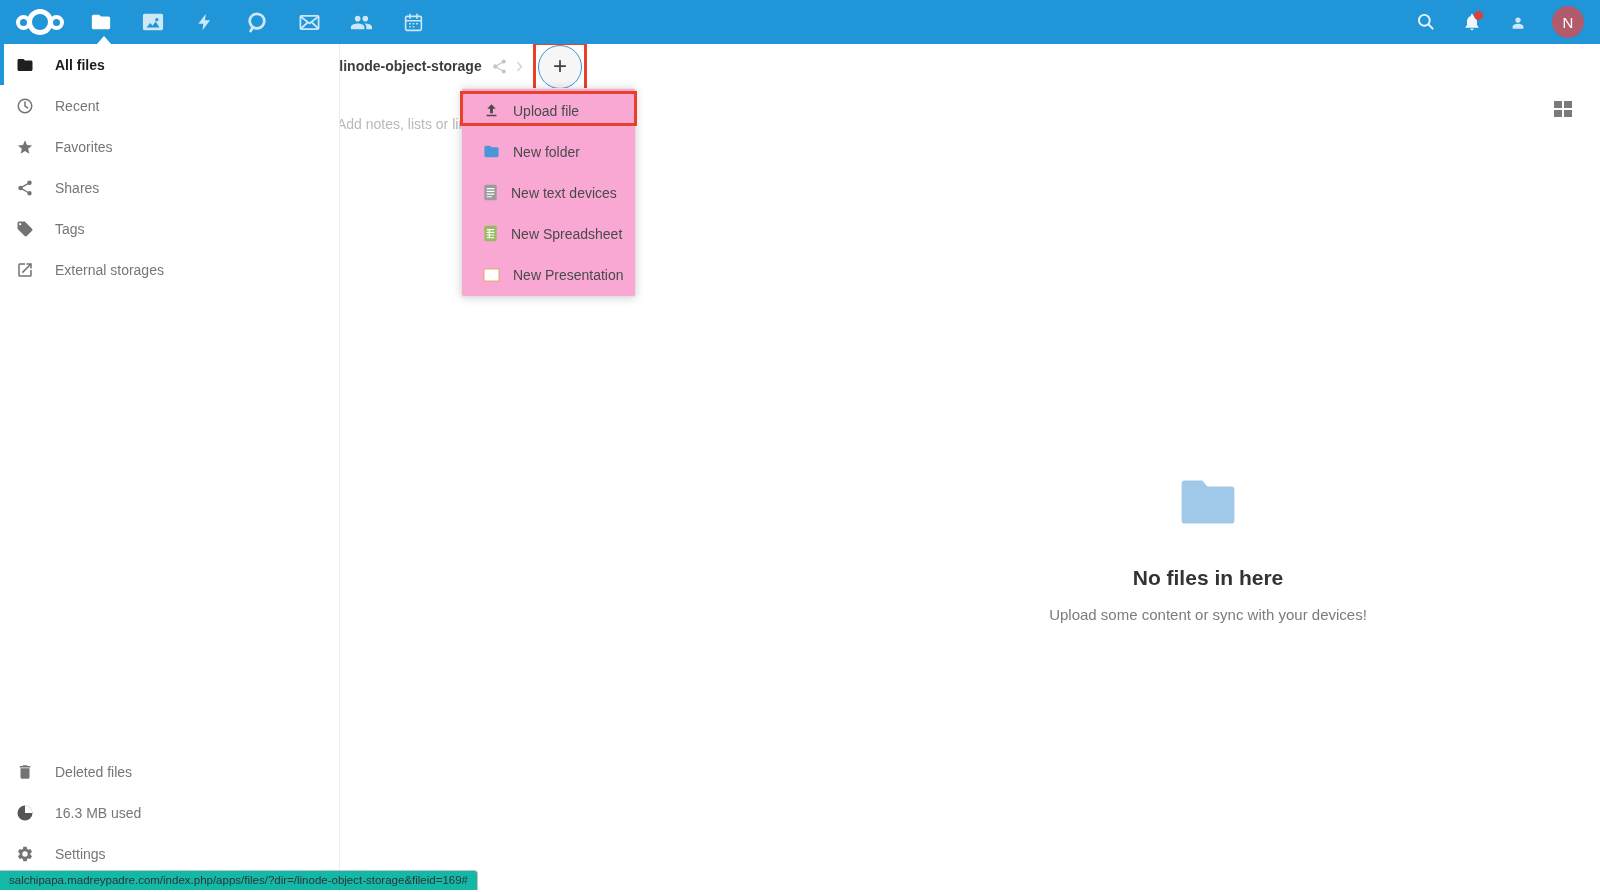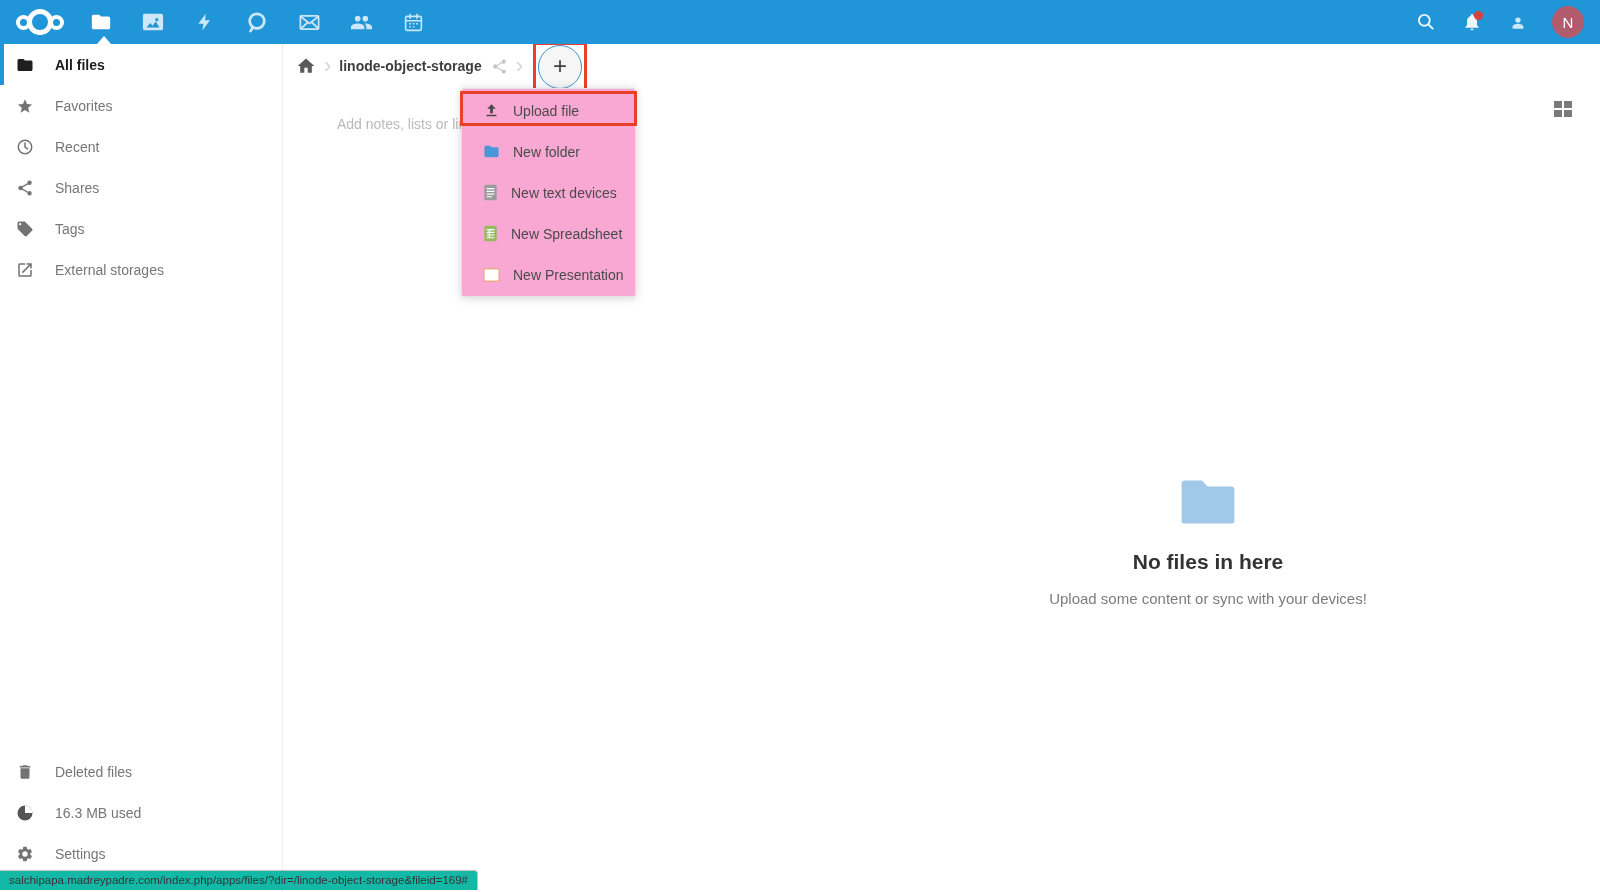--- a/index.html
+++ b/index.html
@@ -24,21 +24,21 @@
   .header-right { margin-left:auto; display:flex; align-items:center; gap:22px; margin-right:16px; }
   .hicon { width:24px; height:24px; display:flex; align-items:center; justify-content:center;
            position:relative; cursor:pointer; opacity:.92; }
   .avatar { width:32px; height:32px; border-radius:50%; background:#b25b6c; color:#fff;
             font-size:15px; display:flex; align-items:center; justify-content:center;
             cursor:pointer; }
   .red-dot { position:absolute; right:1px; top:1px; width:9px; height:9px; border-radius:50%;
              background:#e83c2f; }
 
   
-  .sidebar { position:absolute; left:0; top:44px; width:283px; height:848px; background:#fff;
+  .sidebar { position:absolute; left:0; top:44px; width:340px; height:848px; background:#fff;
              border-right:1px solid #ededed; z-index:10; }
   .nav-item { display:flex; align-items:center; height:41px; padding-left:16px; gap:21px;
               cursor:pointer; color:#767676; font-size:14px; position:relative; }
   .nav-item .lbl { color:#767676; }
   .nav-item.active { border-left:4px solid #2095d8; padding-left:12px; }
   .nav-item.active .lbl { color:#1b1b1b; font-weight:bold; }
   .nav-item svg { flex:0 0 auto; }
   .sidebar-footer { position:absolute; left:0; bottom:18px; width:100%; }
 
   
@@ -64,21 +64,21 @@
              box-shadow:0 1px 10px rgba(0,0,0,.18); z-index:20; }
   .menu-item { height:41px; display:flex; align-items:center; gap:13px; padding-left:21px;
                font-size:14px; color:#4a4a4a; cursor:pointer; }
   .menu-item svg { flex:0 0 auto; }
   .hl-upload { position:absolute; left:-2px; top:2px; width:177px; height:35px;
                border:3px solid #e8402a; pointer-events:none; }
 
   
   .empty { position:absolute; left:924px; top:434px; transform:translateX(-50%);
            text-align:center; width:600px; }
-  .empty-title { font-size:21px; font-weight:bold; color:#333; margin-top:20px; }
+  .empty-title { font-size:21px; font-weight:bold; color:#333; margin-top:36px; }
   .empty-sub { font-size:15px; color:#7c7c7c; margin-top:16px; }
 
   
   .statusbar { position:absolute; left:0; bottom:2px; height:20px; background:#14b8a6;
                border:1px solid #c3c3c3; border-left:none; border-bottom:none;
                border-radius:0 4px 0 0; padding:0 9px; font-size:11.5px; color:#333;
                line-height:19px; z-index:60; white-space:nowrap; }
 </style>
 </head>
 <body>
@@ -154,31 +154,31 @@
 </div>
 
 <div class="sidebar">
   <div class="nav-item active">
     <svg width="18" height="18" viewBox="0 0 24 24" fill="#1f1f1f">
         <path d="M10 4H4c-1.1 0-2 .9-2 2v12c0 1.1.9 2 2 2h16c1.1 0 2-.9 2-2V8c0-1.1-.9-2-2-2h-8l-2-2z"></path>
       </svg>
     <span class="lbl">All files</span>
   </div>
   <div class="nav-item">
-    <svg width="18" height="18" viewBox="0 0 24 24" fill="#737373">
-        <path d="M12 17.3 6.2 21l1.6-6.6L2.5 9.9l6.8-.55L12 3l2.7 6.35 6.8.55-5.3 4.5L17.8 21z"></path>
-      </svg>
-    <span class="lbl">Favorites</span>
-  </div>
-  <div class="nav-item">
     <svg width="18" height="18" viewBox="0 0 24 24" fill="none" stroke="#737373" stroke-width="2">
         <circle cx="12" cy="12" r="9"></circle>
         <path d="M12 6.5V12l3.5 2.5" stroke-linecap="round"></path>
       </svg>
     <span class="lbl">Recent</span>
+  </div>
+  <div class="nav-item">
+    <svg width="18" height="18" viewBox="0 0 24 24" fill="#737373">
+        <path d="M12 17.3 6.2 21l1.6-6.6L2.5 9.9l6.8-.55L12 3l2.7 6.35 6.8.55-5.3 4.5L17.8 21z"></path>
+      </svg>
+    <span class="lbl">Favorites</span>
   </div>
   <div class="nav-item">
     <svg width="18" height="18" viewBox="0 0 24 24" fill="#737373">
         <path d="M18 16.08c-.76 0-1.44.3-1.96.77L8.91 12.7c.05-.23.09-.46.09-.7s-.04-.47-.09-.7l7.05-4.11c.54.5 1.25.81 2.04.81a3 3 0 1 0-3-3c0 .24.04.47.09.7L8.04 9.81A2.99 2.99 0 0 0 3 12a3 3 0 0 0 5.04 2.19l7.12 4.16c-.05.21-.08.43-.08.65a2.92 2.92 0 1 0 2.92-2.92z"></path>
       </svg>
     <span class="lbl">Shares</span>
   </div>
   <div class="nav-item">
     <svg width="18" height="18" viewBox="0 0 24 24" fill="#737373">
         <path d="M21.41 11.58l-9-9C12.05 2.22 11.55 2 11 2H4c-1.1 0-2 .9-2 2v7c0 .55.22 1.05.59 1.42l9 9c.36.36.86.58 1.41.58s1.05-.22 1.41-.59l7-7c.37-.36.59-.86.59-1.41s-.23-1.06-.59-1.42zM5.5 7A1.5 1.5 0 1 1 7 5.5 1.5 1.5 0 0 1 5.5 7z"></path>

